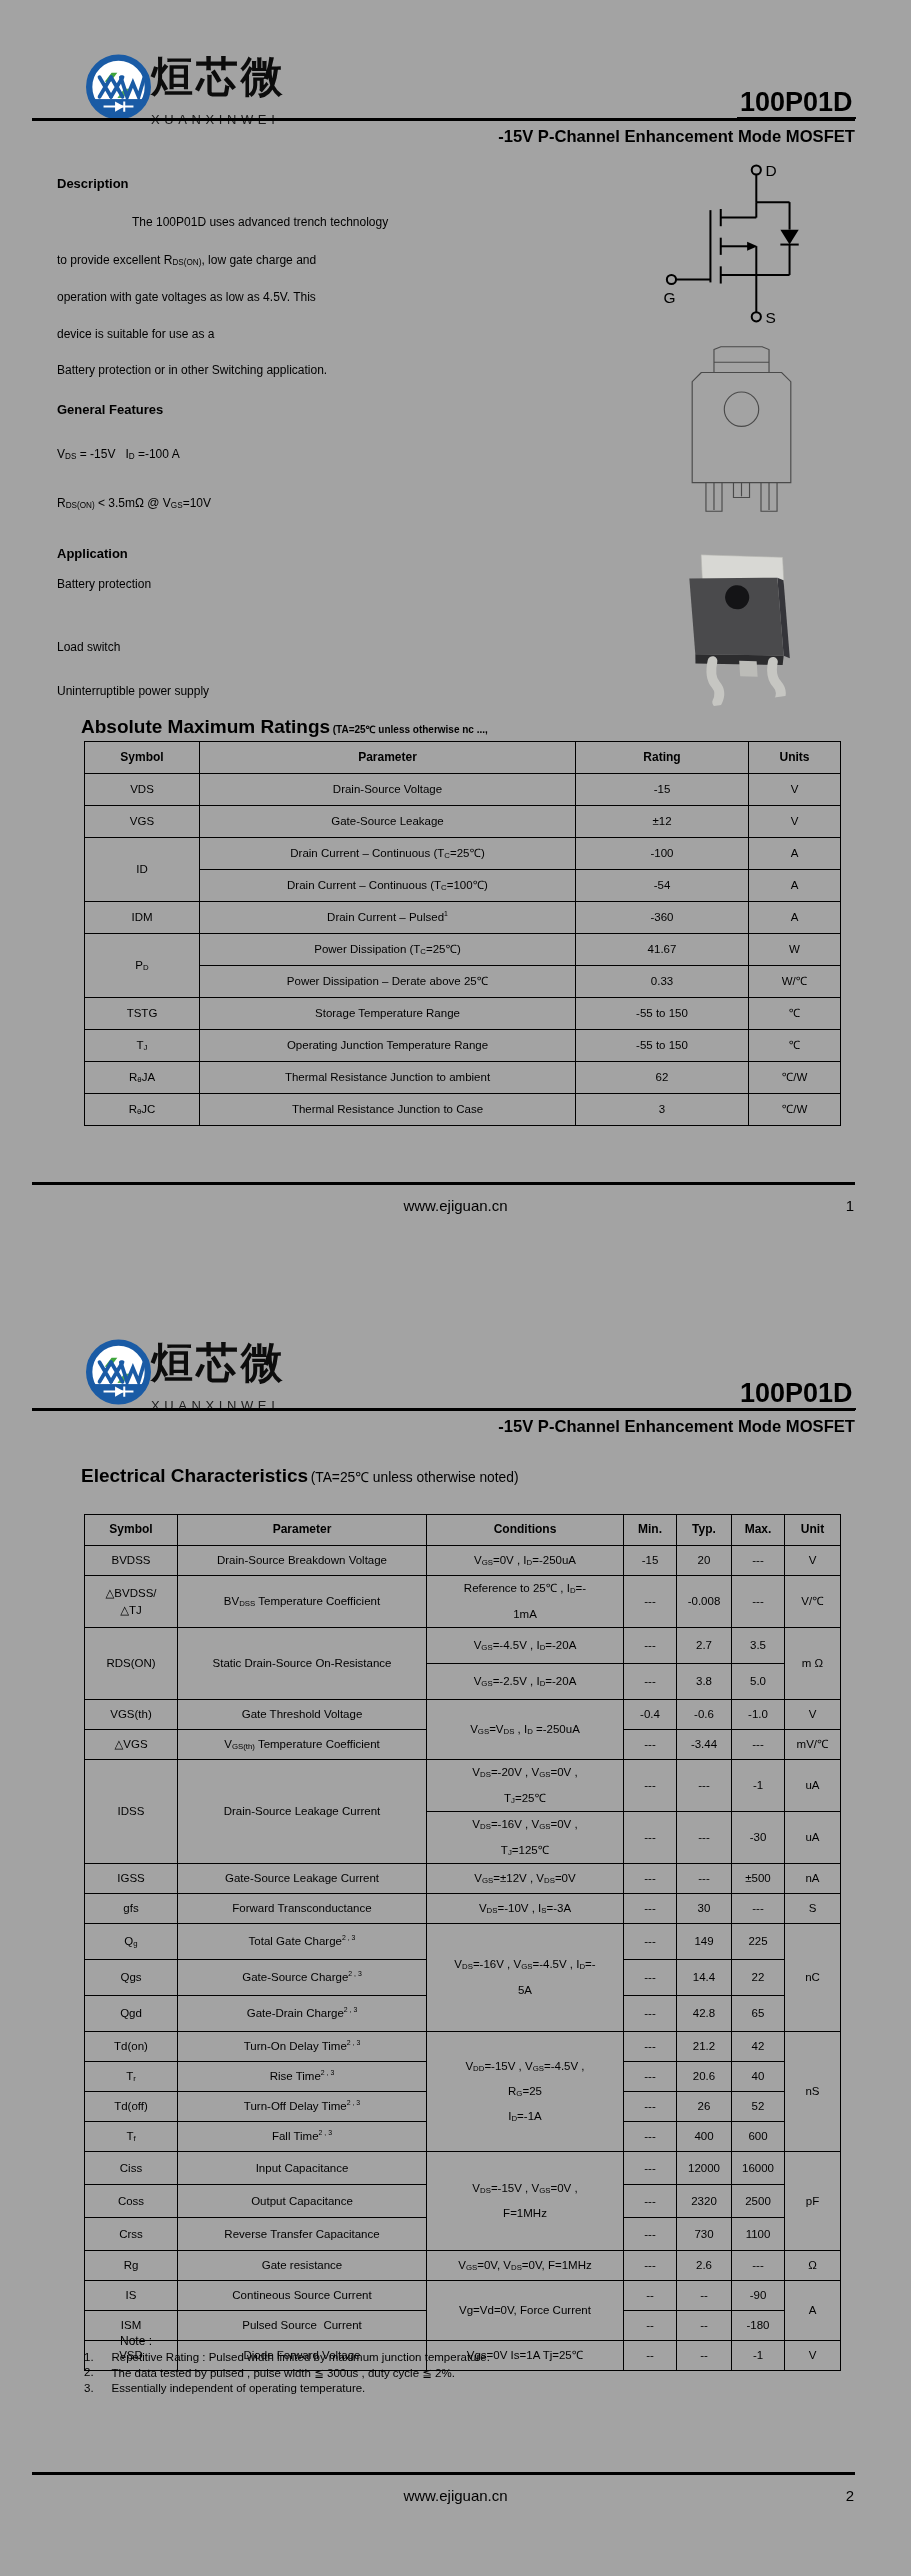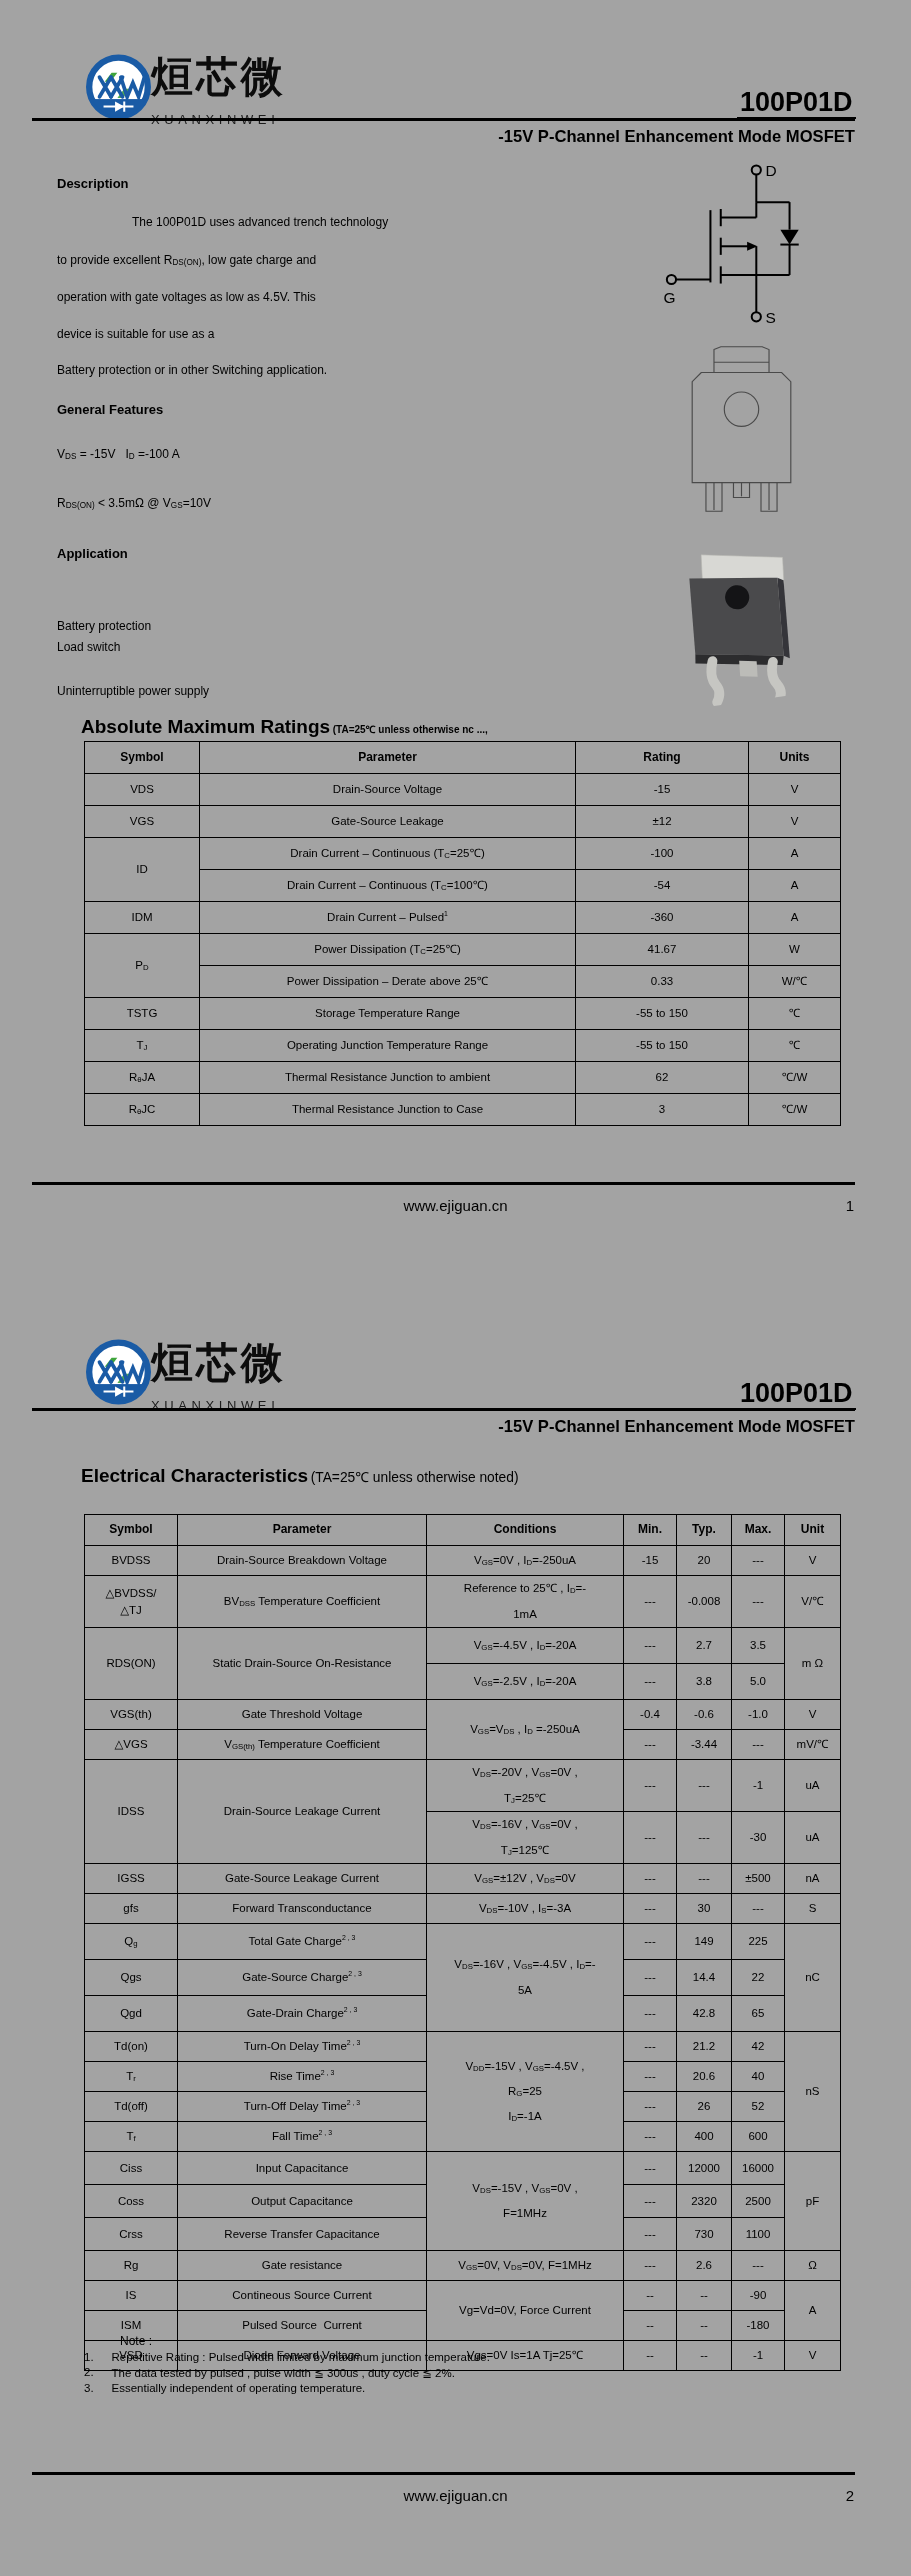--- a/index.html
+++ b/index.html
@@ -89,21 +89,21 @@
     <div class="abs bodyln" style="left:57px; top:253px;">to provide excellent R<sub>DS(ON)</sub>, low gate charge and</div>
     <div class="abs bodyln" style="left:57px; top:290px;">operation with gate voltages as low as 4.5V. This</div>
     <div class="abs bodyln" style="left:57px; top:327px;">device is suitable for use as a</div>
     <div class="abs bodyln" style="left:57px; top:363px;">Battery protection or in other Switching application.</div>
 
     <div class="abs sec-h" style="left:57px; top:402px;">General Features</div>
     <div class="abs bodyln" style="left:57px; top:447px;">V<sub>DS</sub> = -15V&nbsp;&nbsp;&nbsp;I<sub>D</sub> =-100 A</div>
     <div class="abs bodyln" style="left:57px; top:496px;">R<sub>DS(ON)</sub> &lt; 3.5mΩ @ V<sub>GS</sub>=10V</div>
 
     <div class="abs sec-h" style="left:57px; top:546px;">Application</div>
-    <div class="abs bodyln" style="left:57px; top:619px;text-align:center;">Battery protection</div>
+    <div class="abs bodyln" style="left:57px; top:577px;text-align:center;">Battery protection</div>
     <div class="abs bodyln" style="left:57px; top:640px;">Load switch</div>
     <div class="abs bodyln" style="left:57px; top:684px;">Uninterruptible power supply</div>
 
     <div class="abs" style="left:653px; top:162px;">
       <svg width="155" height="172" viewBox="0 0 270 300">
         <g stroke="#000" stroke-width="3.5" fill="none">
           <circle cx="180" cy="14" r="8"></circle>
           <line x1="180" y1="22" x2="180" y2="70"></line>
           <line x1="100" y1="84" x2="100" y2="210"></line>
           <line x1="118" y1="82" x2="118" y2="112"></line>

